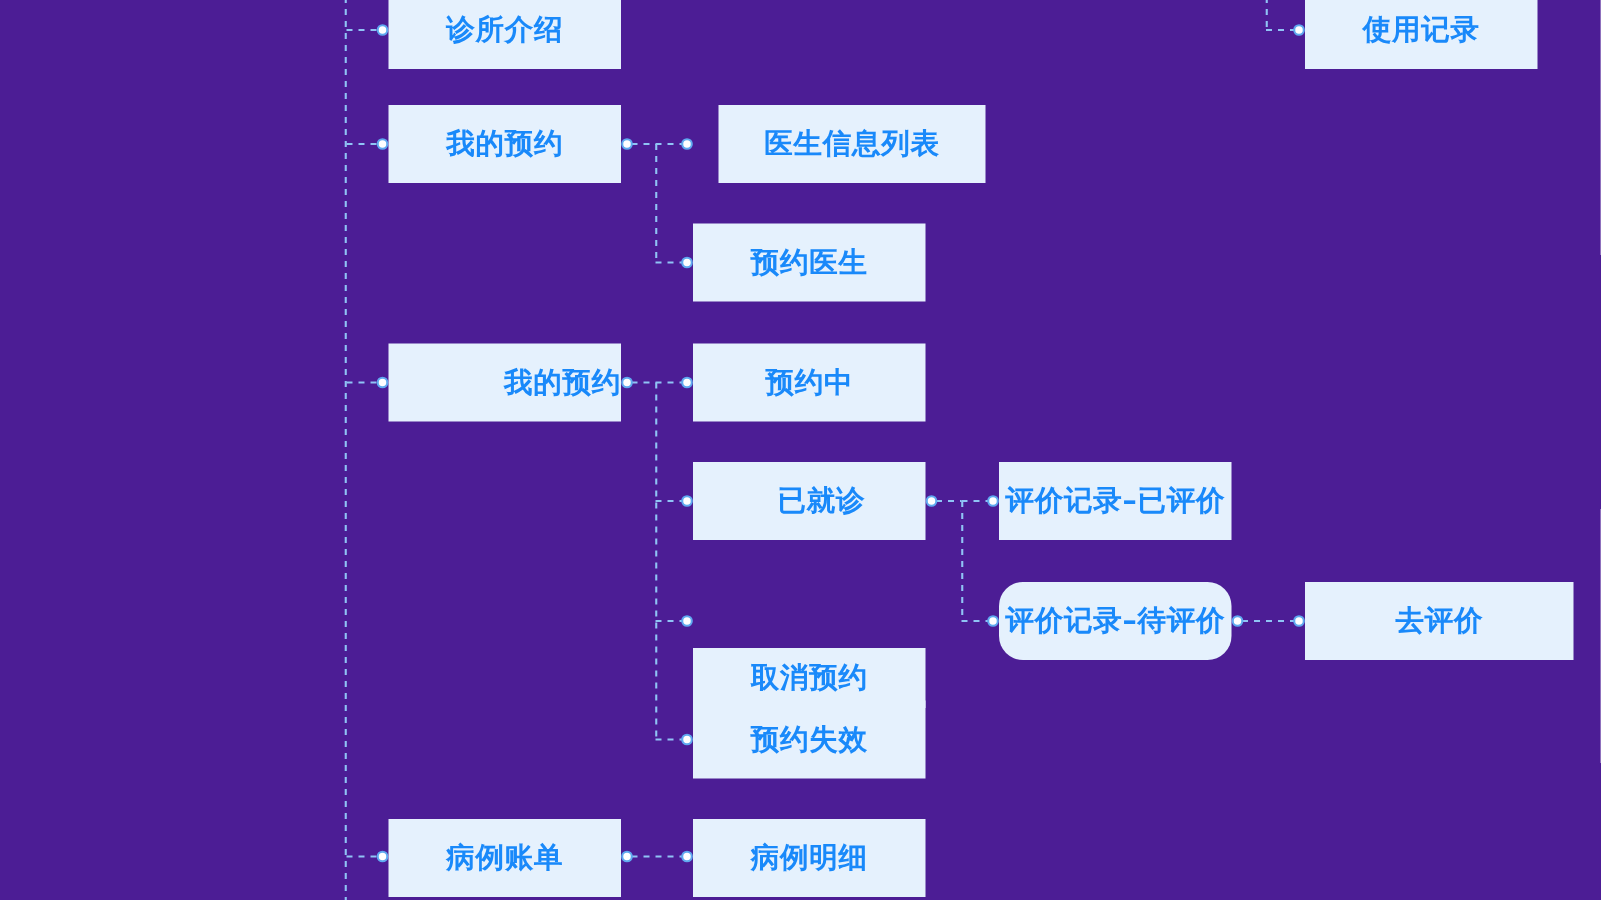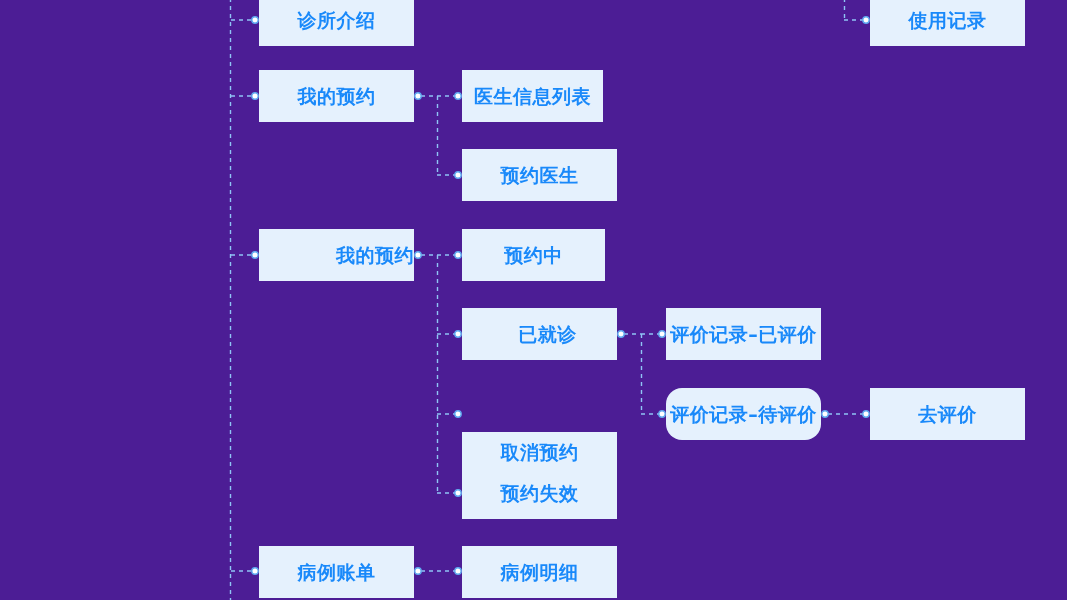--- a/index.html
+++ b/index.html
@@ -122,53 +122,53 @@
   </div>
 
   <div class="node" style="left:870px; top:-6px; width:155px; height:52px;">
     <span class="node-label">使用记录</span>
   </div>
 
   <div class="node" style="left:259px; top:70px; width:155px; height:52px;">
     <span class="node-label">我的预约</span>
   </div>
 
-  <div class="node" style="left:462px; top:70px; width:141px; height:52px;">
+  <div class="node" style="left:479px; top:70px; width:178px; height:52px;">
     <span class="node-label">医生信息列表</span>
   </div>
 
   <div class="node" style="left:462px; top:149px; width:155px; height:52px;text-align:right;">
     <span class="node-label">预约医生</span>
   </div>
 
   <div class="node" style="left:259px; top:229px; width:155px; height:52px;justify-content:flex-end;">
     <span class="node-label">我的预约</span>
   </div>
 
-  <div class="node" style="left:462px; top:229px; width:143px; height:52px;">
+  <div class="node" style="left:462px; top:229px; width:155px; height:52px;">
     <span class="node-label">预约中</span>
   </div>
 
   <div class="node" style="left:462px; top:308px; width:155px; height:52px;padding-left:16px;">
     <span class="node-label">已就诊</span>
   </div>
 
   <div class="node" style="left:666px; top:308px; width:155px; height:52px;justify-content:center;">
     <span class="node-label">评价记录–已评价</span>
   </div>
 
   <div class="node" style="left:462px; top:388px; width:155px; height:40px;margin-top:44px;">
     <span class="node-label">取消预约</span>
   </div>
 
   <div class="node" style="left:666px; top:388px; width:155px; height:52px;border-radius:16px;">
     <span class="node-label">评价记录–待评价</span>
   </div>
 
-  <div class="node" style="left:870px; top:388px; width:155px; height:52px;">
+  <div class="node" style="left:870px; top:388px; width:179px; height:52px;">
     <span class="node-label">去评价</span>
   </div>
 
   <div class="node" style="left:462px; top:467px; width:155px; height:52px;">
     <span class="node-label">预约失效</span>
   </div>
 
   <div class="node" style="left:462px; top:546px; width:155px; height:52px;">
     <span class="node-label">病例明细</span>
   </div>

